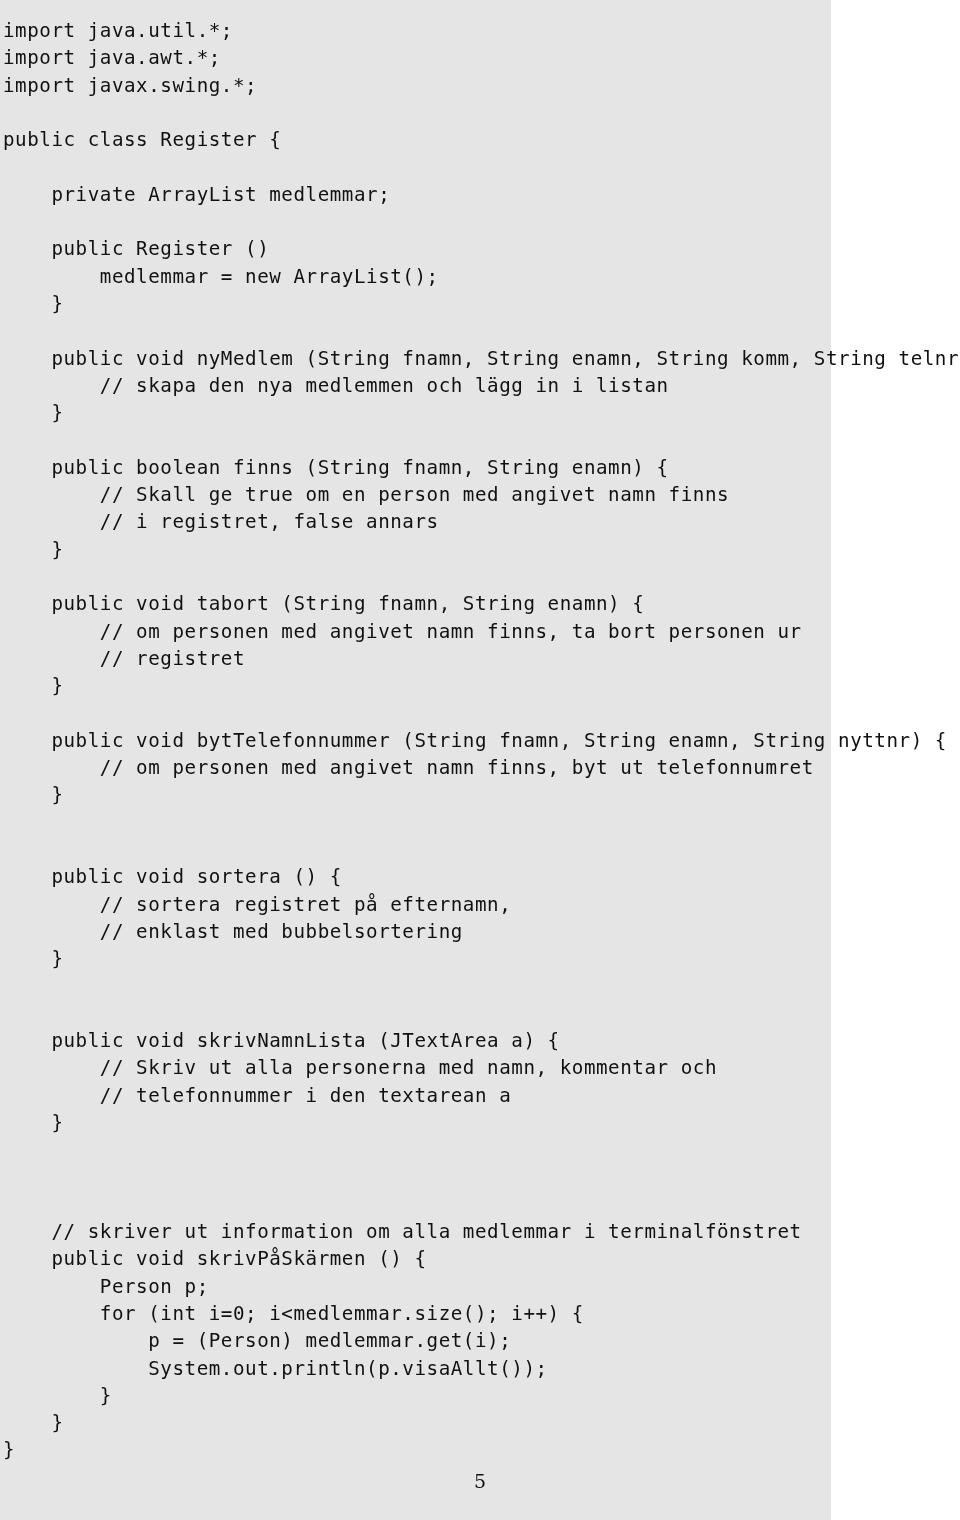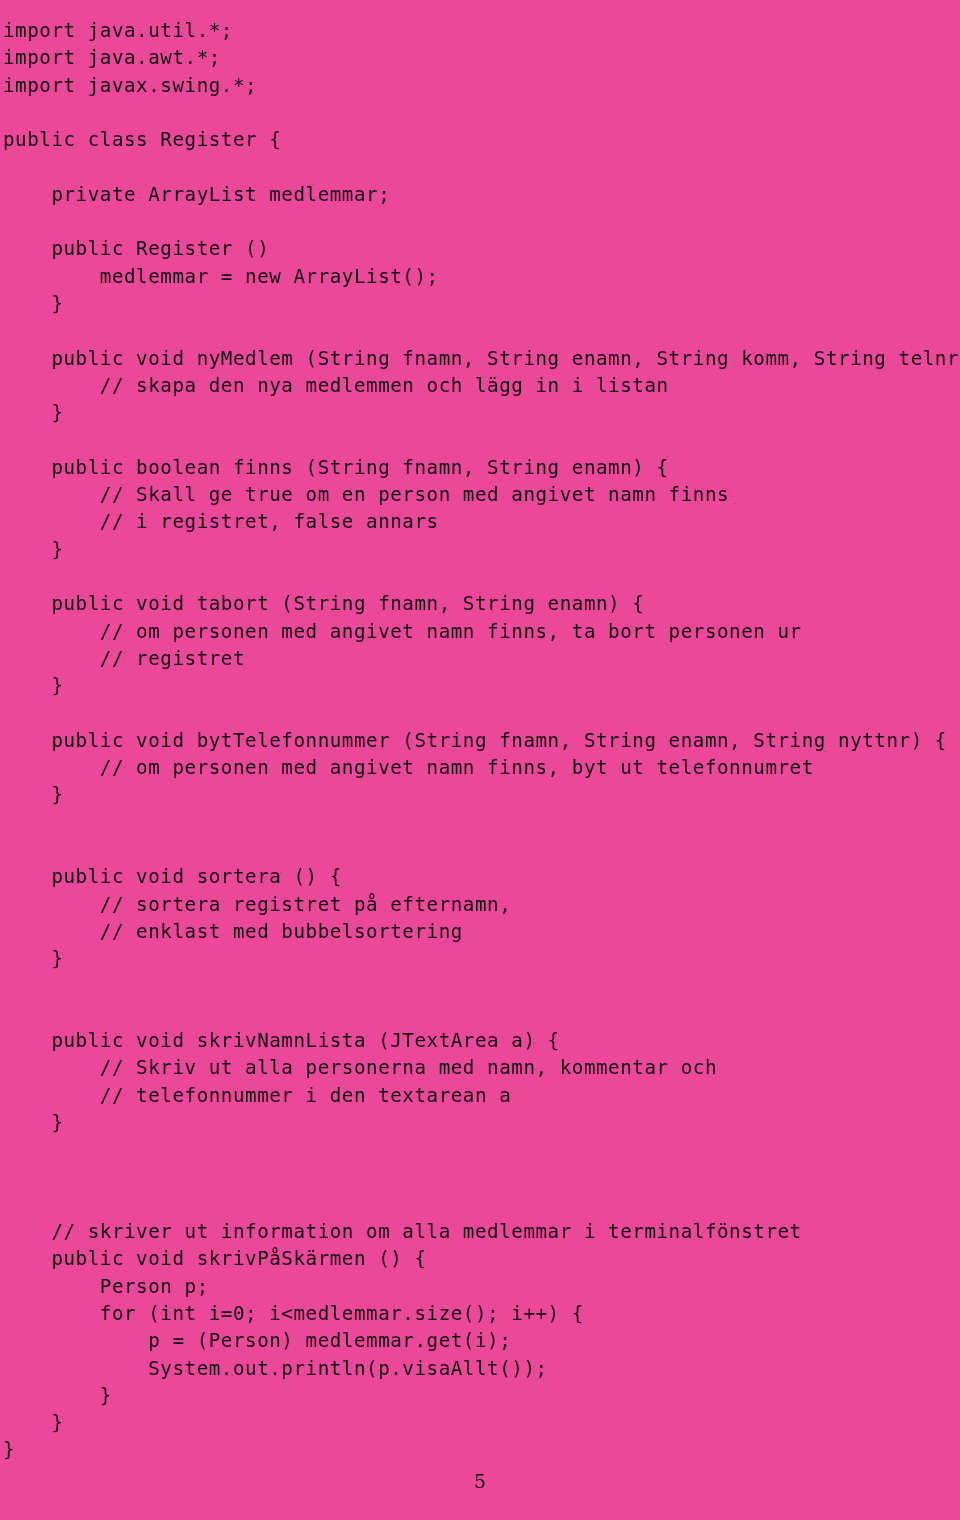--- a/index.html
+++ b/index.html
@@ -11,23 +11,23 @@
     width: 960px;
     height: 1520px;
     position: relative;
     overflow: hidden;
     font-family: "DejaVu Sans Mono", "Liberation Mono", monospace;
   }
   #page {
     position: absolute;
     left: 0;
     top: 0;
-    width: 960px;
+    width: 831px;
     height: 1520px;
-    background: #ec4899;
+    background: #e5e5e5;
   }
   #code-listing {
     position: absolute;
     left: 3px;
     top: 4px;
     width: 954px;
   }
   .code-line {
     display: block;
     height: 27.3px;

